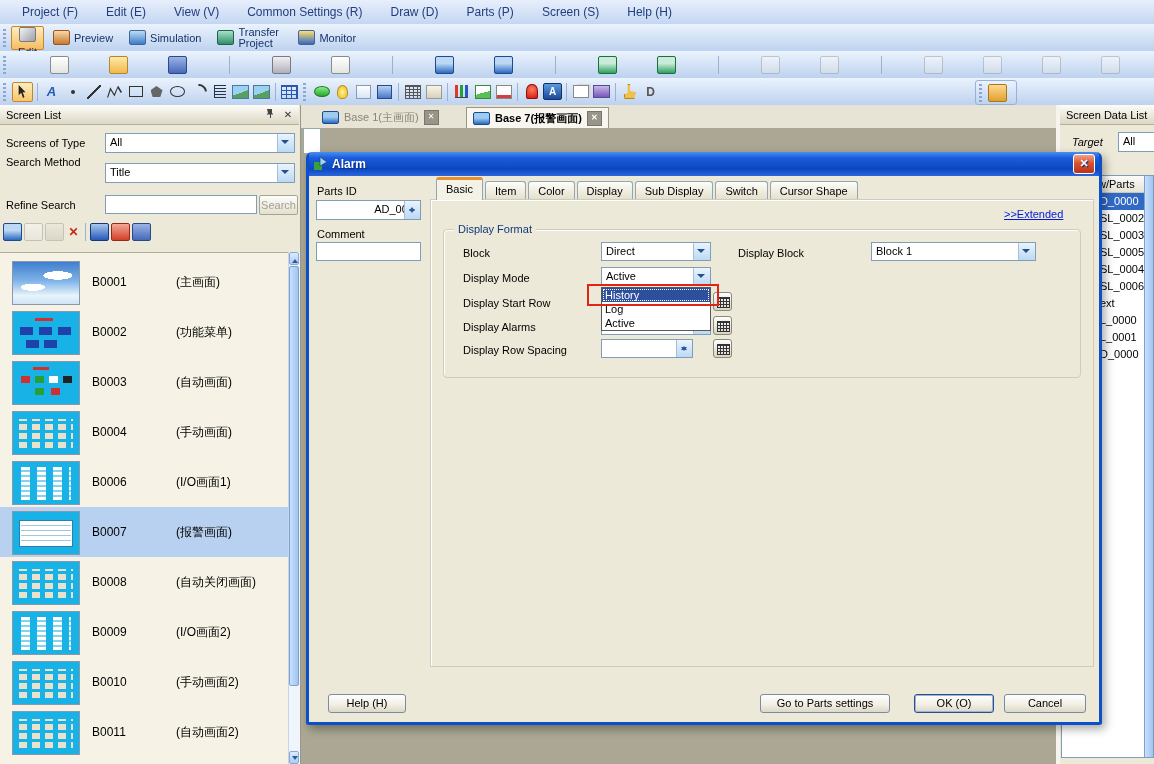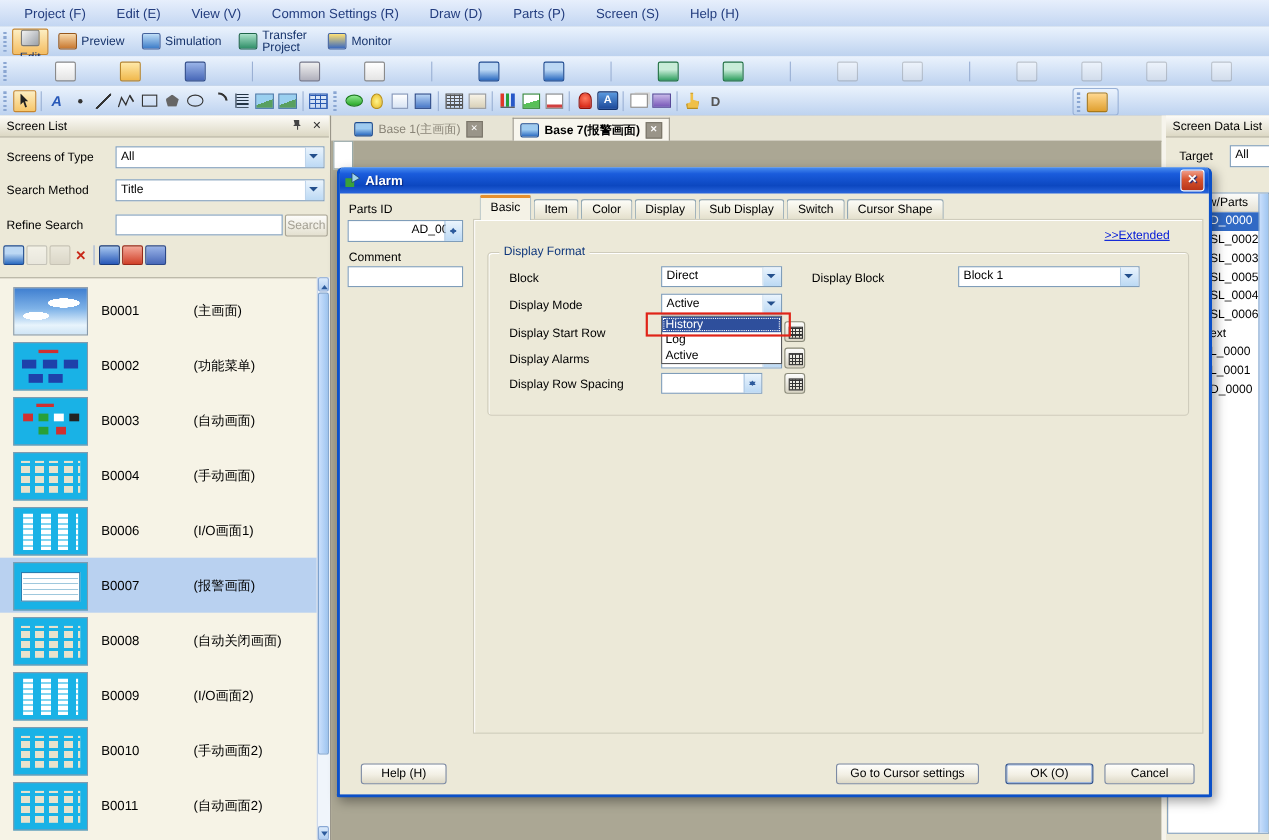--- a/index.html
+++ b/index.html
@@ -380,21 +380,21 @@
       <span>Screen List</span>
       <span class="pt-btn" style="right:22px;"><svg width="10" height="11" viewBox="0 0 10 11">
             <path d="M2 1h5v4l1.5 1.5H6v3.5H5V6.5H1.5L3 5z" fill="#444"></path>
           </svg></span>
       <span class="pt-btn" style="right:4px;">✕</span>
     </div>
     <span class="frow-lbl" style="top:28px;">Screens of Type</span>
     <span class="combo" style="left:105px;top:28px;width:190px;height:20px;">
       <span>All</span>
       <span class="car"></span></span>
-    <span class="frow-lbl" style="top:58px;text-align:right;">Search Method</span>
+    <span class="frow-lbl" style="top:47px;text-align:right;">Search Method</span>
     <span class="combo" style="left:105px;top:58px;width:190px;height:20px;">
       <span>Title</span>
       <span class="car"></span></span>
     <span class="frow-lbl" style="top:90px;">Refine Search</span>
     <span class="inputbox" style="left:105px;top:90px;width:152px;"></span>
     <span class="btn-gray" style="left:259px;top:90px;width:39px;">Search</span>
     <div class="licon-row">
       <span class="ti scr"></span>
       <span class="ti pg dis"></span>
       <span class="ti fold dis"></span>
@@ -461,21 +461,21 @@
       <span class="sb-arrow sb-up" style="top:0;"></span>
       <span class="sb-thumb" style="top:14px;height:420px;"></span>
       <span class="sb-arrow sb-dn" style="bottom:0;"></span>
     </div>
   </div>
 
   <div class="rpanel">
     <div class="ptitle" style="width:94px;">
       <span>Screen Data List</span>
     </div>
-    <span class="frow-lbl" style="left:12px;top:27px;">Target</span>
+    <span class="frow-lbl" style="left:12px;top:27px;font-style:italic;">Target</span>
     <span class="combo" style="left:58px;top:27px;width:40px;height:20px;">
       <span>All</span></span>
     <div class="rlist">
       <div class="rhead">w/Parts</div>
       <div class="ritem sel" style="top:17px;">D_0000</div>
       <div class="ritem" style="top:34px;">SL_0002</div>
       <div class="ritem" style="top:51px;">SL_0003</div>
       <div class="ritem" style="top:68px;">SL_0005</div>
       <div class="ritem" style="top:85px;">SL_0004</div>
       <div class="ritem" style="top:102px;">SL_0006</div>
@@ -548,19 +548,19 @@
 
         <div class="droplist">
           <div class="dopt sel">History</div>
           <div class="dopt">Log</div>
           <div class="dopt">Active</div>
         </div>
         <div class="redbox"></div>
       </div>
 
       <span class="xpbtn" style="left:19px;top:518px;width:78px;">Help (H)</span>
-      <span class="xpbtn" style="left:451px;top:518px;width:130px;">Go to Cursor settings</span>
+      <span class="xpbtn" style="left:451px;top:518px;width:130px;">Go to Parts settings</span>
       <span class="xpbtn deflt" style="left:605px;top:518px;width:80px;">OK (O)</span>
       <span class="xpbtn" style="left:695px;top:518px;width:82px;">Cancel</span>
     </div>
   </div>
 
 </div>
 
 </body></html>

